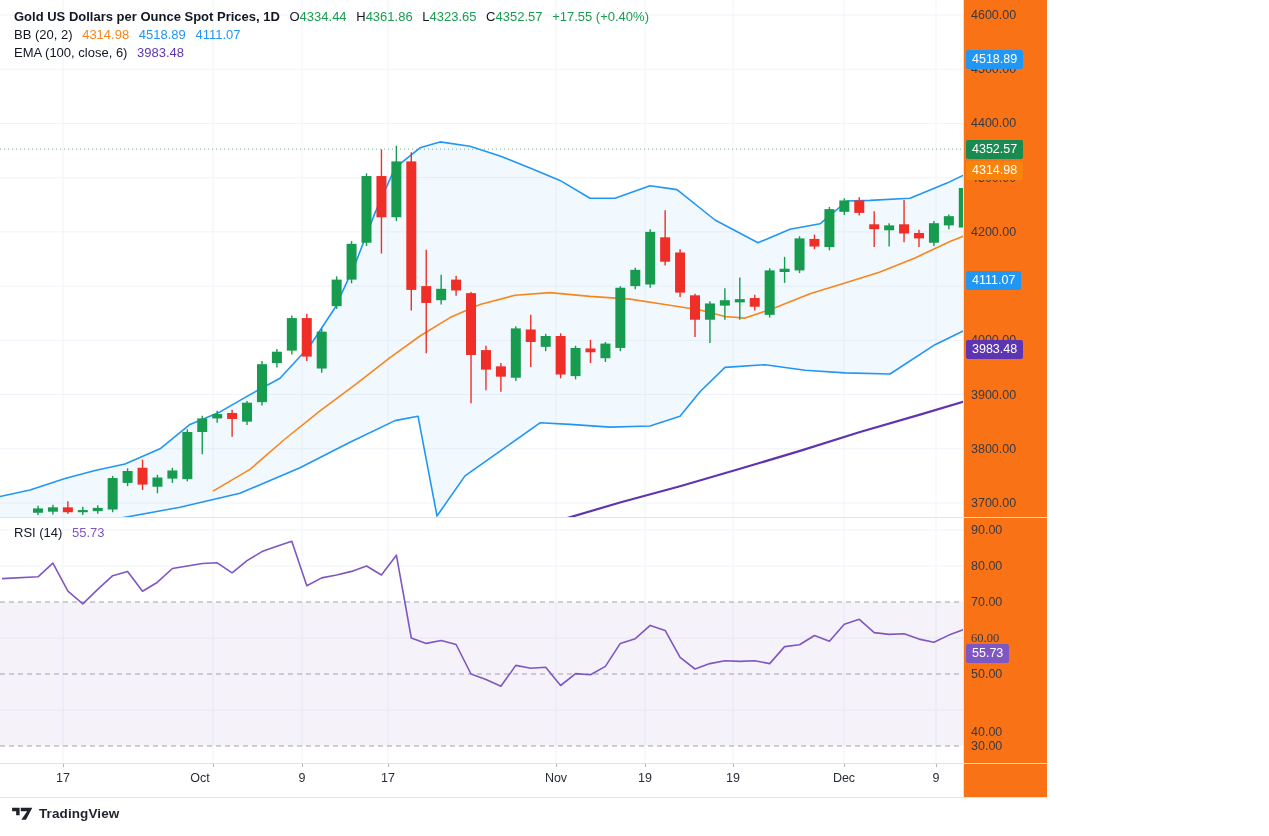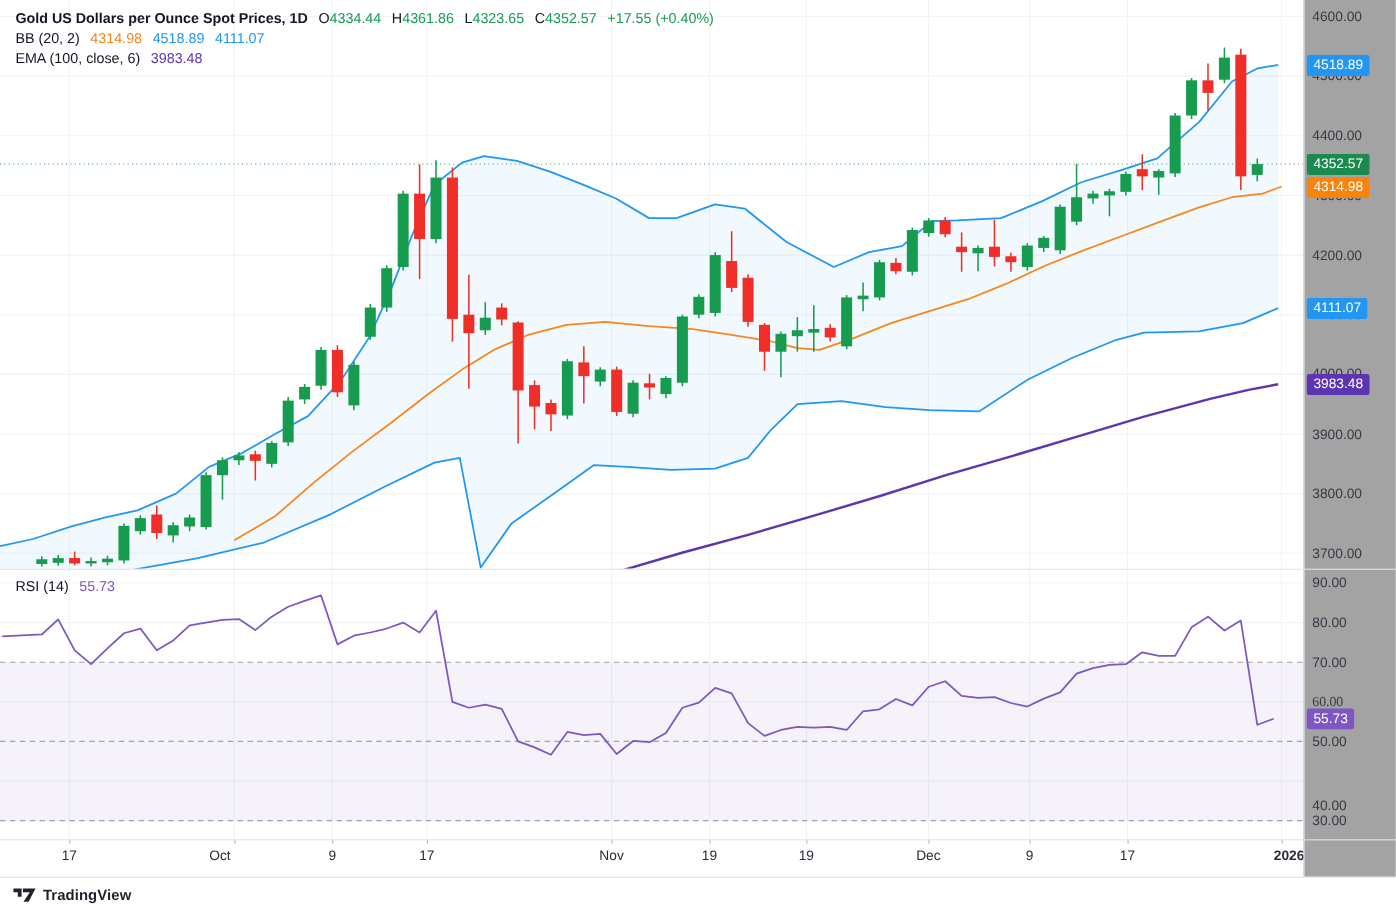--- a/index.html
+++ b/index.html
@@ -1,27 +1,27 @@
 <!DOCTYPE html>
 <html><head>
 <meta charset="utf-8">
 <style>
   html,body{margin:0;padding:0;background:#ffffff;}
-  .wrap{position:relative;width:1269px;height:836px;background:#fff;overflow:hidden;
+  .wrap{position:relative;width:1047px;height:836px;background:#fff;overflow:hidden;
         font-family:"Liberation Sans",sans-serif;-webkit-font-smoothing:antialiased;}
   .pane{position:absolute;left:0;overflow:hidden;}
   svg{display:block;}
   .legend{position:absolute;left:14px;top:8px;z-index:6;font-size:13px;line-height:18px;color:#131722;}
   .legend .row{white-space:nowrap;}
   .legend .t{font-weight:600;}
   .legend .lbl{font-weight:500;color:#131722;}
   .legend .v{font-weight:500;margin-right:6px;}
   .legend .sp{display:inline-block;width:6px;}
   .rsi-legend{top:6px;}
-  .axis-col{position:absolute;top:0;right:0;width:83px;height:797px;background:#a3a3a3;
+  .axis-col{position:absolute;top:0;right:0;width:83px;height:797px;background:#f97316;
             border-left:1px solid #e0e3eb;z-index:4;}
   .axis-lbl{position:absolute;left:7px;font-size:12.5px;color:#363a45;line-height:16px;}
   .badge{position:absolute;left:2px;color:#fff;font-size:12.5px;line-height:19px;height:19px;
          padding:0 6px;border-radius:2px;z-index:7;white-space:nowrap;}
   .sep{position:absolute;left:0;height:1px;background:#e0e3eb;z-index:5;}
   .time-axis{position:absolute;left:0;top:763px;width:1186px;height:34px;background:#fff;overflow:hidden;z-index:3;}
   .tick-lbl{position:absolute;top:8px;transform:translateX(-50%);font-size:12.5px;color:#2a2e39;}
   .tick-lbl.bold{font-weight:700;transform:none;}
   .tick-mark{position:absolute;top:0;width:1px;height:4px;background:#b2b5be;}
   .footer{position:absolute;left:12px;top:806px;display:flex;align-items:center;z-index:3;}

